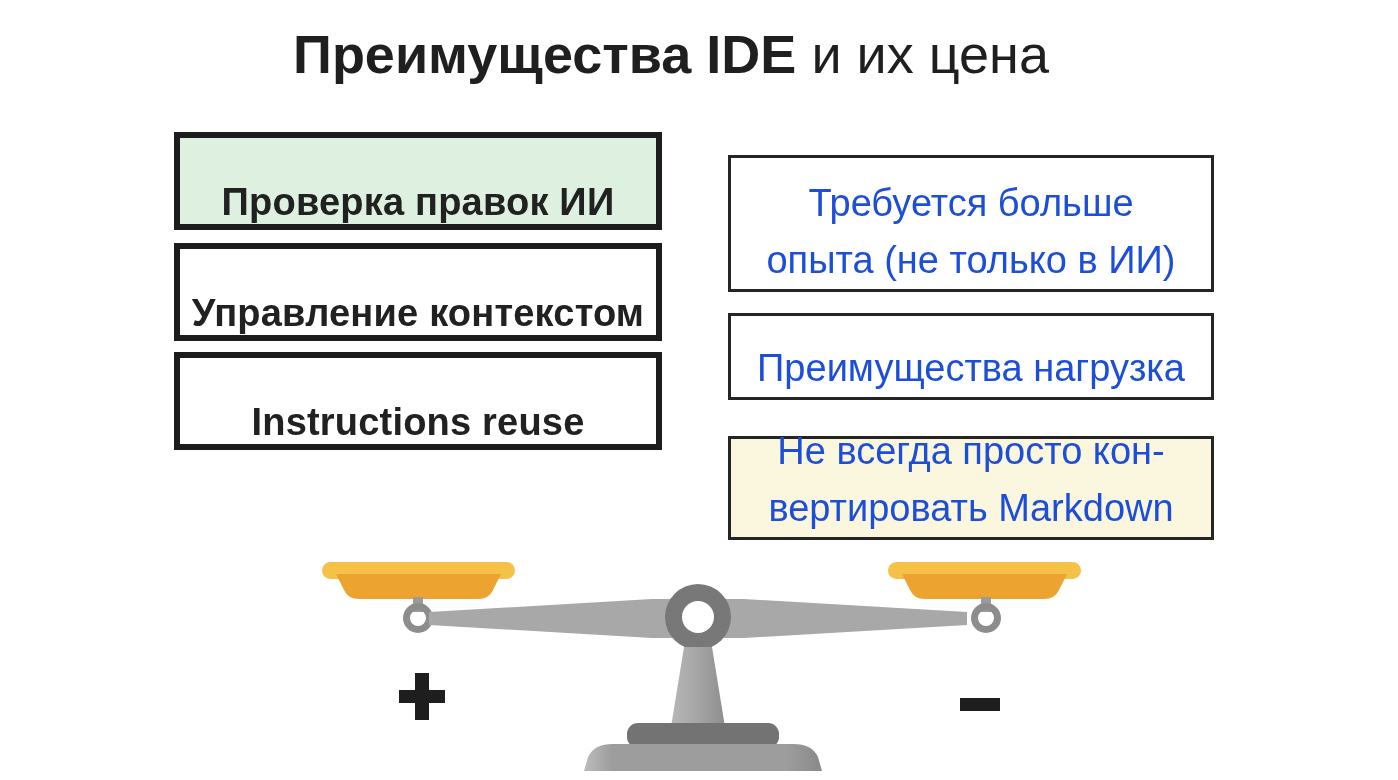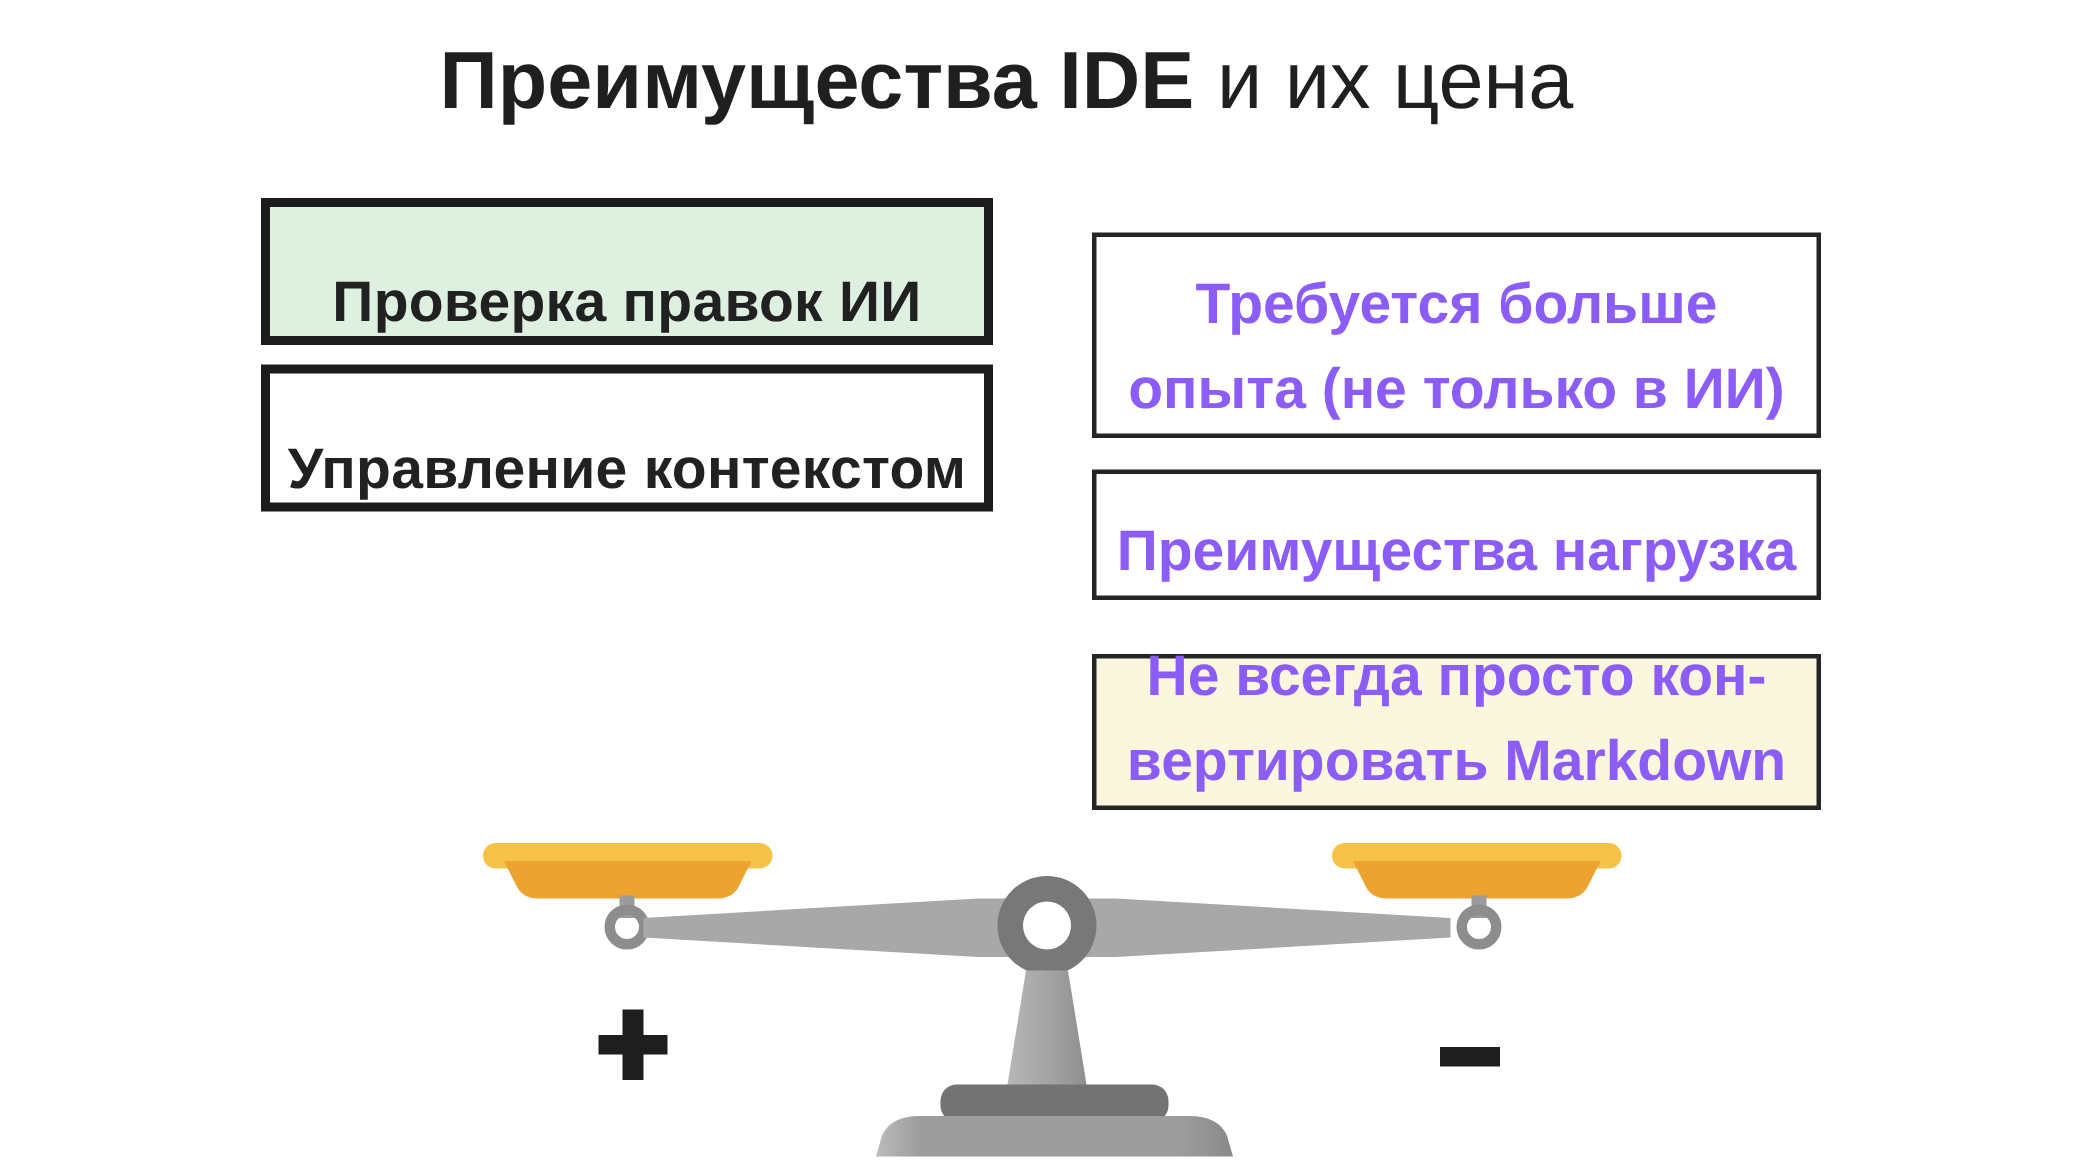--- a/index.html
+++ b/index.html
@@ -23,41 +23,44 @@
   .pro{left:174px;width:488px;height:98px;border:6px solid #1c1c1c;}
   .con{left:728px;width:486px;border:3px solid #252525;}
   .p1{top:132px;background:#def0e0;}
   .p2{top:243px;}
   .p3{top:352px;}
   .p4{top:460px;background:#fbf7de;}
   .c1{top:155px;height:137px;}
   .c2{top:313px;height:87px;}
   .c3{top:436px;height:104px;background:#fbf7de;}
   .pro .label{font-weight:700;font-size:38px;letter-spacing:0.2px;color:#212121;}
-  .con .label{font-weight:700;font-size:38px;line-height:1.5;color:#8b5cf6;white-space:pre-line;}
+  .con .label{font-weight:400;font-size:38px;line-height:1.5;color:#1d4ed8;white-space:pre-line;}
   
   .scale-svg{position:absolute;left:0;top:0;pointer-events:none;}
   
   .plus-icon{position:absolute;left:399px;top:673px;width:46px;height:47px;}
   .plus-icon::before{content:"";position:absolute;left:0;top:17px;width:46px;height:13px;background:#1e1e1e;}
   .plus-icon::after{content:"";position:absolute;left:16px;top:0;width:14px;height:47px;background:#1e1e1e;}
   .minus-icon{position:absolute;left:960px;top:698px;width:40px;height:13px;background:#1e1e1e;}
 </style>
 </head>
 <body>
 
 <div class="canvas">
 
   <h1 class="title"><span class="t-bold">Преимущества IDE</span><span class="t-reg">и их цена</span></h1>
 
   <div class="box pro p1">
     <span class="label">Проверка правок ИИ</span>
   </div>
   <div class="box pro p2">
     <span class="label">Управление контекстом</span>
+  </div>
+  <div class="box pro p3">
+    <span class="label">Instructions reuse</span>
   </div>
 
   <div class="box con c1">
     <span class="label">Требуется больше
 опыта (не только в ИИ)</span>
   </div>
   <div class="box con c2">
     <span class="label">Преимущества нагрузка</span>
   </div>
   <div class="box con c3">

